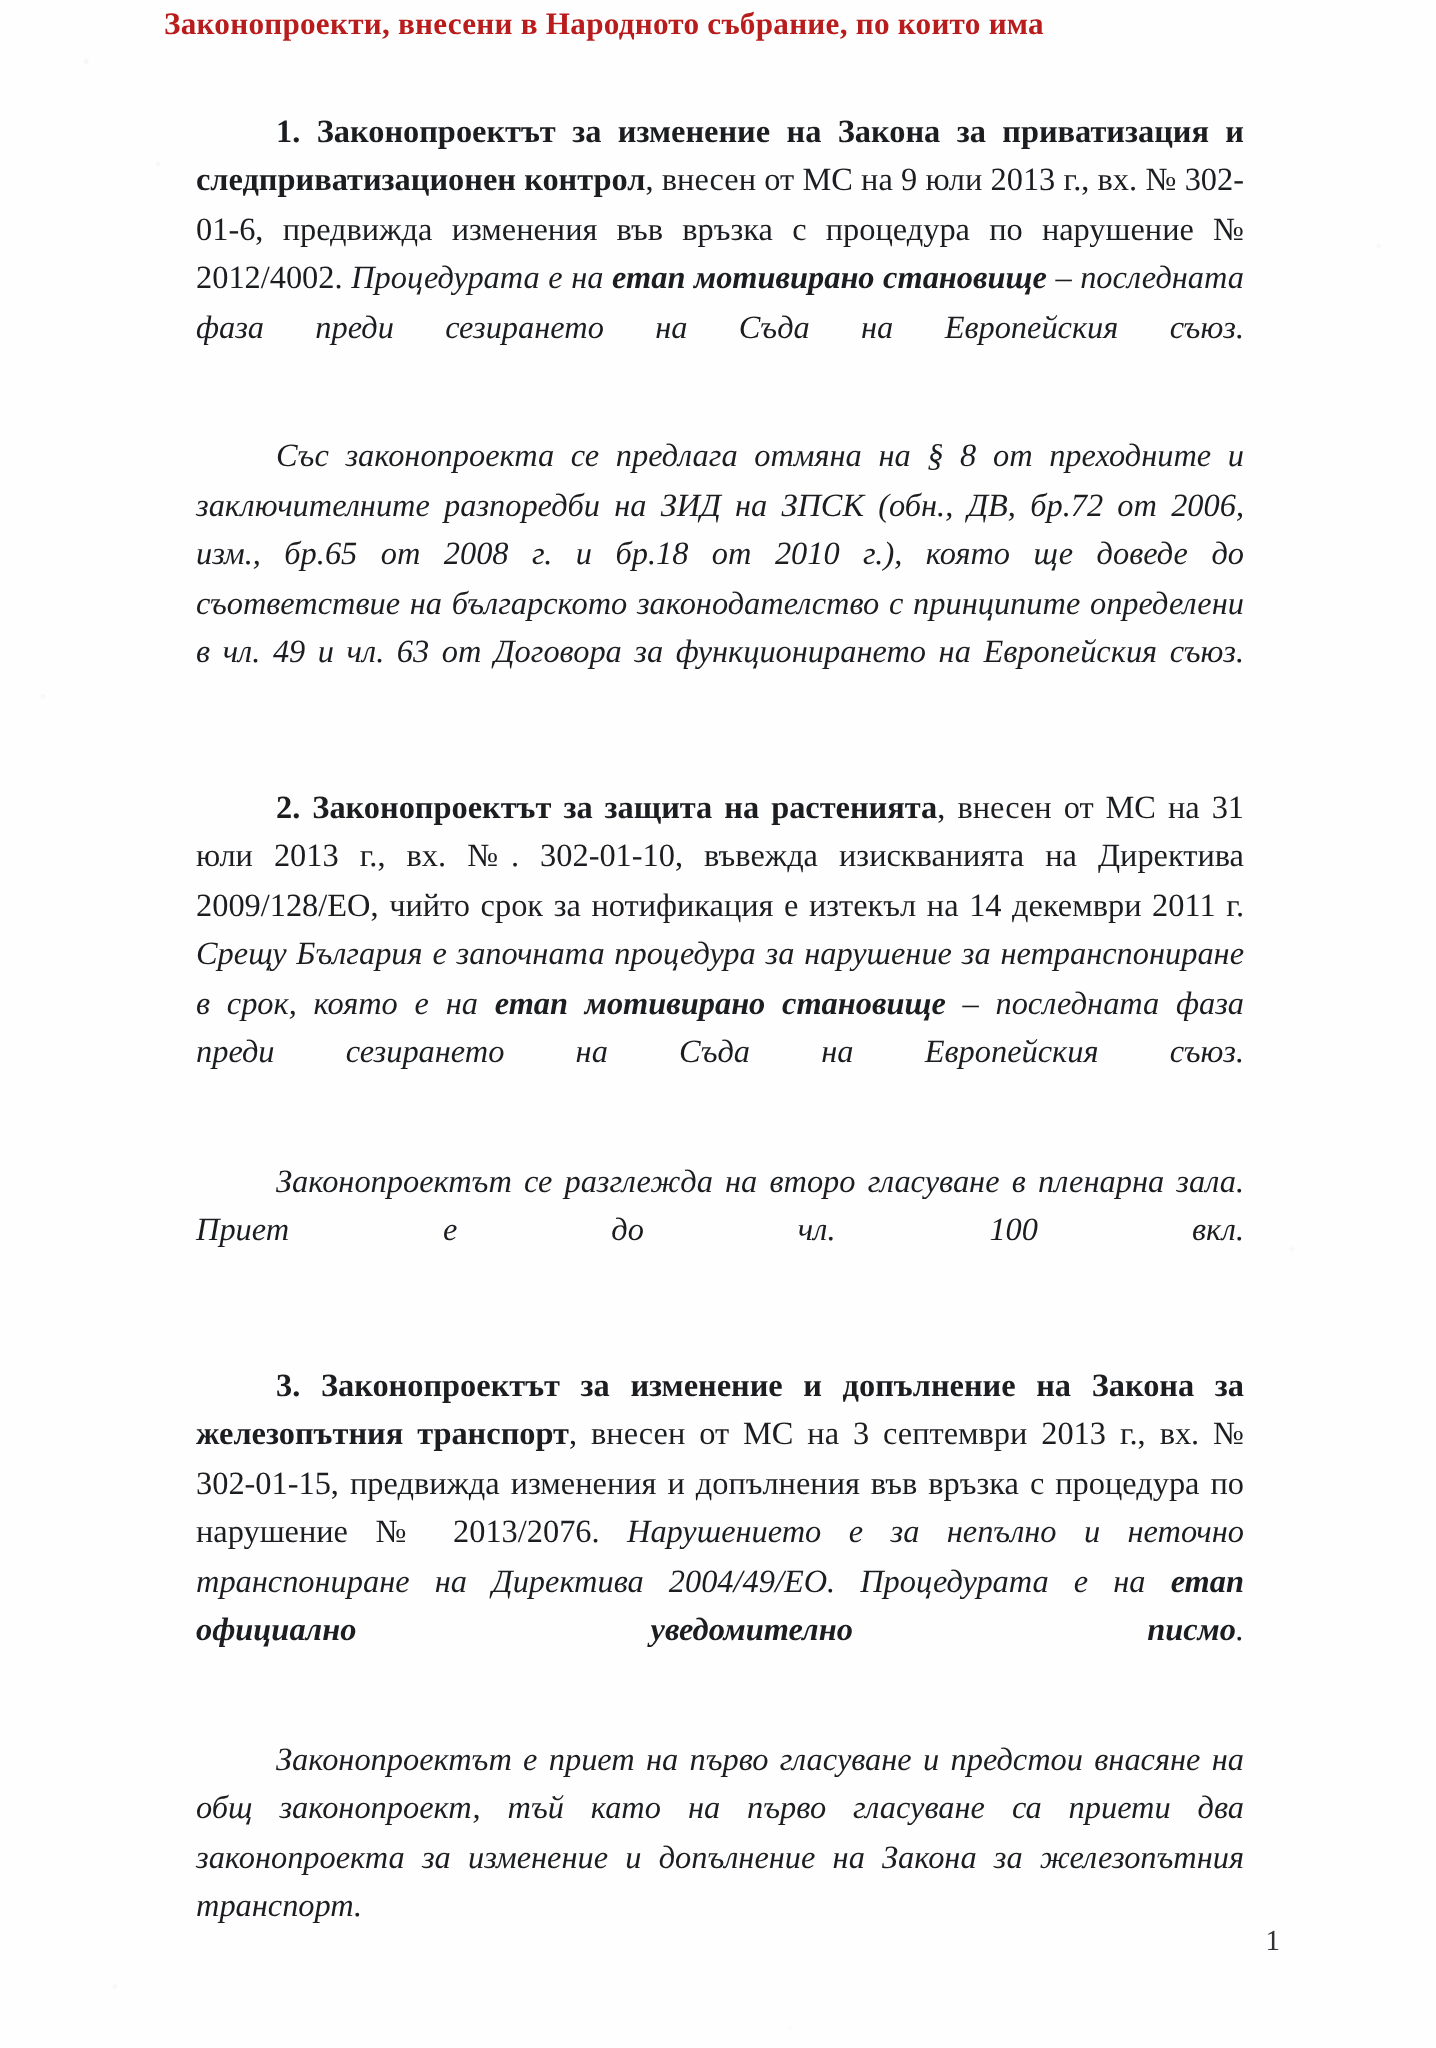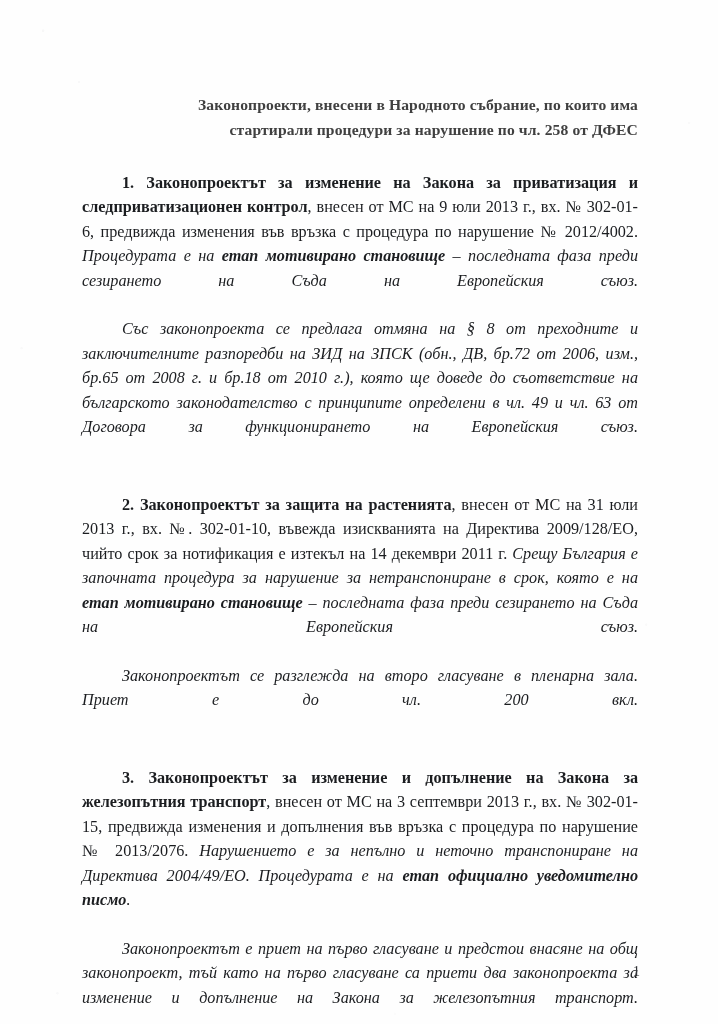--- a/index.html
+++ b/index.html
@@ -42,35 +42,34 @@
   .content {
     position: absolute;
     left: 82px;
     top: 0;
     width: 556px;
   }
 
   
   .doc-title {
     margin: 0;
-    padding-top: 92px;
     font-size: 15.6px;
     font-weight: bold;
     line-height: 25px;
-    text-align: right;
+    text-align: left;
     letter-spacing: .12px;
-    color: #404040;
+    color: #b91c1c;
   }
   .doc-title .title-line {
     display: block;
   }
 
   
   .para {
-    margin: 0;
+    margin: 16px;
     font-size: 16.2px;
     line-height: 24.4px;
     text-align: justify;
     text-justify: inter-word;
     color: #1b1d20;
     hyphens: none;
   }
   .para.indent {
     text-indent: 40px;
   }
@@ -106,37 +105,36 @@
 </head>
 <body>
 
 <div id="page">
   <div class="scan-noise"></div>
 
   <div class="content">
 
     <h1 class="doc-title">
       <span class="title-line">Законопроекти, внесени в Народното събрание, по които има</span>
-      <span class="title-line">стартирали процедури за нарушение по чл. 258 от ДФЕС</span>
     </h1>
 
     <p class="para indent lead">
       <span class="b">1.</span>
       <span class="b">Законопроектът за изменение на Закона за приватизация и следприватизационен контрол</span><span>, внесен от МС на 9 юли 2013 г., вх. № 302-01-6, предвижда изменения във връзка с процедура по нарушение № 2012/4002. </span><span class="i">Процедурата е на </span><span class="bi">етап мотивирано становище</span><span class="i"> – последната фаза преди сезирането на Съда на Европейския съюз.</span>
     </p>
 
     <p class="para indent follow">Със законопроекта се предлага отмяна на § 8 от преходните и заключителните разпоредби на ЗИД на ЗПСК (обн., ДВ, бр.72 от 2006, изм., бр.65 от 2008 г. и бр.18 от 2010 г.), която ще доведе до съответствие на българското законодателство с принципите определени в чл. 49 и чл. 63 от Договора за функционирането на Европейския съюз.</p>
 
 
     <p class="para indent lead">
       <span class="b">2.</span>
       <span class="b">Законопроектът за защита на растенията</span><span>, внесен от МС на 31 юли 2013 г., вх. №. 302-01-10, въвежда изискванията на Директива 2009/128/ЕО, чийто срок за нотификация е изтекъл на 14 декември 2011 г. </span><span class="i">Срещу България е започната процедура за нарушение за нетранспониране в срок, която е на </span><span class="bi">етап мотивирано становище</span><span class="i"> – последната фаза преди сезирането на Съда на Европейския съюз.</span>
     </p>
 
-    <p class="para indent follow i">Законопроектът се разглежда на второ гласуване в пленарна зала. Приет е до чл. 200 вкл.</p>
+    <p class="para indent follow i">Законопроектът се разглежда на второ гласуване в пленарна зала. Приет е до чл. 100 вкл.</p>
 
     <p class="para indent lead">
       <span class="b">3.</span>
       <span class="b">Законопроектът за изменение и допълнение на Закона за железопътния транспорт</span><span>, внесен от МС на 3 септември 2013 г., вх. № 302-01-15, предвижда изменения и допълнения във връзка с процедура по нарушение № 2013/2076. </span><span class="i">Нарушението е за непълно и неточно транспониране на Директива 2004/49/ЕО. Процедурата е на </span><span class="bi">етап официално уведомително писмо</span><span class="i">.</span>
     </p>
 
     <p class="para indent follow i">Законопроектът е приет на първо гласуване и предстои внасяне на общ законопроект, тъй като на първо гласуване са приети два законопроекта за изменение и допълнение на Закона за железопътния транспорт.</p>
 
   </div>
 

